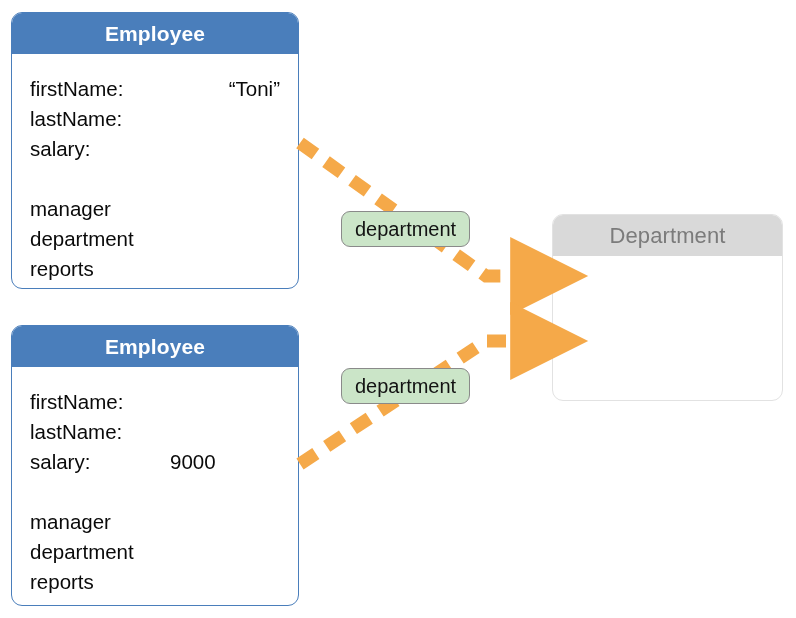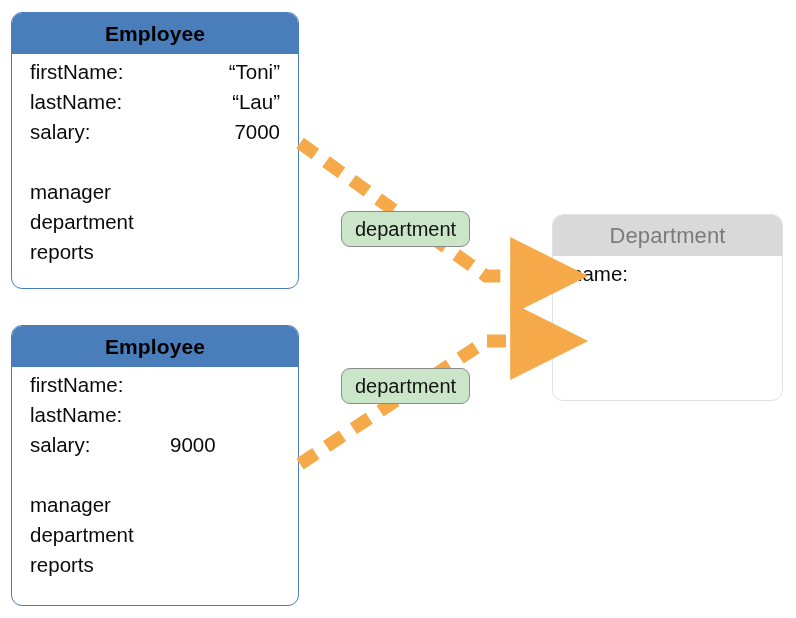--- a/index.html
+++ b/index.html
@@ -40,32 +40,32 @@
   .obj-header {
     height: 41px;
     line-height: 41px;
     text-align: center;
     font-size: 21px;
     font-weight: bold;
     letter-spacing: .1px;
   }
   .obj-header.blue {
     background: #4a7ebb;
-    color: #000000;
+    color: #ffffff;
   }
   .obj-header.gray {
     background: #d9d9d9;
     color: #7b7b7b;
     font-weight: normal;
     font-size: 22px;
   }
 
   .obj-body {
     position: relative;
-    padding: 3px 14px 10px 18px;
+    padding: 20px 14px 10px 18px;
     height: calc(100% - 41px);
     box-sizing: border-box;
   }
 
   .prop-row {
     display: flex;
     font-size: 20.5px;
     line-height: 30px;
     color: #0a0a0a;
     white-space: nowrap;
@@ -130,25 +130,23 @@
   <div class="obj-box blue" style="left:11px; top:12px; width:288px; height:277px;">
     <div class="obj-header blue">Employee</div>
     <div class="obj-body align-right">
 
       <div class="prop-row">
         <span class="prop-key">firstName:</span>
         <span class="prop-val">“Toni”</span>
       </div>
       <div class="prop-row">
         <span class="prop-key">lastName:</span>
-        <span class="prop-val">“Lau”</span>
       </div>
       <div class="prop-row">
         <span class="prop-key">salary:</span>
-        <span class="prop-val">7000</span>
       </div>
 
       <div class="spacer"></div>
 
       <div class="prop-row">
         <span class="prop-key">manager</span>
         <span class="prop-val"></span>
       </div>
       <div class="prop-row">
         <span class="prop-key">department</span>
@@ -192,24 +190,20 @@
       </div>
 
     </div>
   </div>
 
   <div class="obj-box gray" style="left:552px; top:214px; width:231px; height:187px;">
     <div class="obj-header gray">Department</div>
     <div class="obj-body align-fixed">
 
       <div class="prop-row">
-        <span class="prop-key">name:</span>
-        <span class="prop-val"></span>
-      </div>
-      <div class="prop-row">
         <span class="prop-val"></span>
       </div>
 
       <div class="spacer"></div>
 
 
     </div>
   </div>
 
   <div class="rel-label" style="left:341px; top:211px;">department</div>

